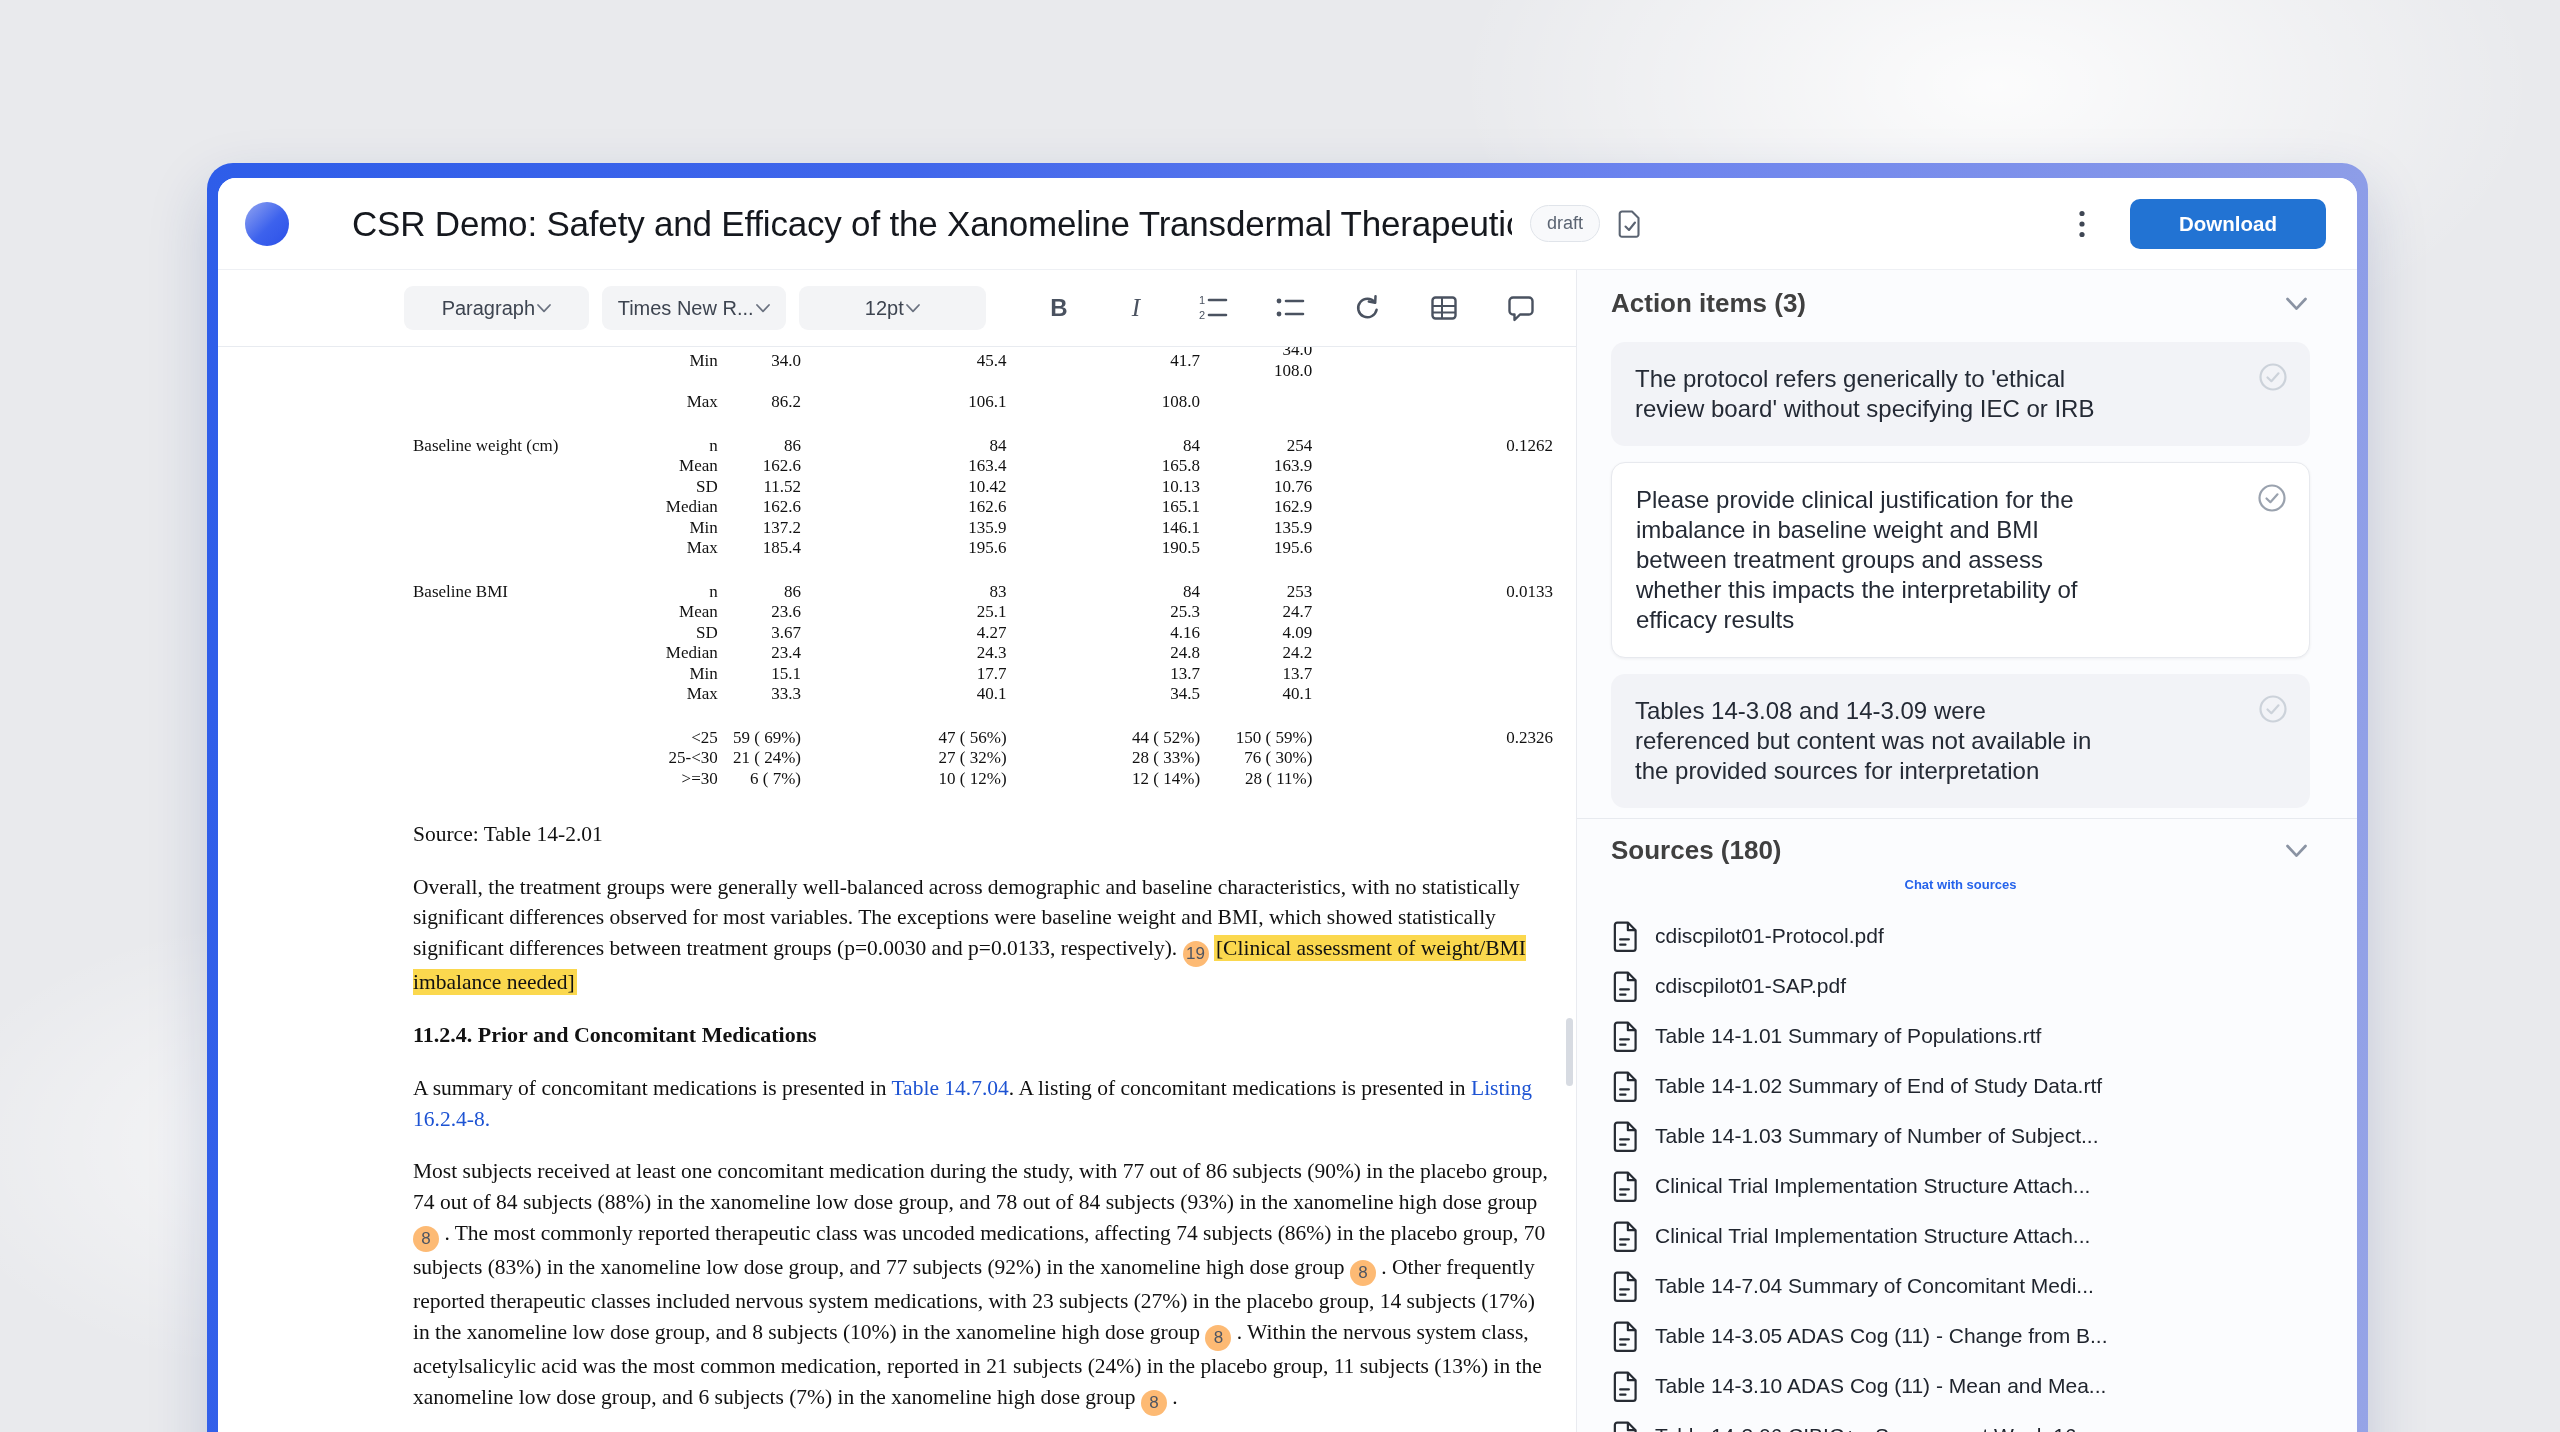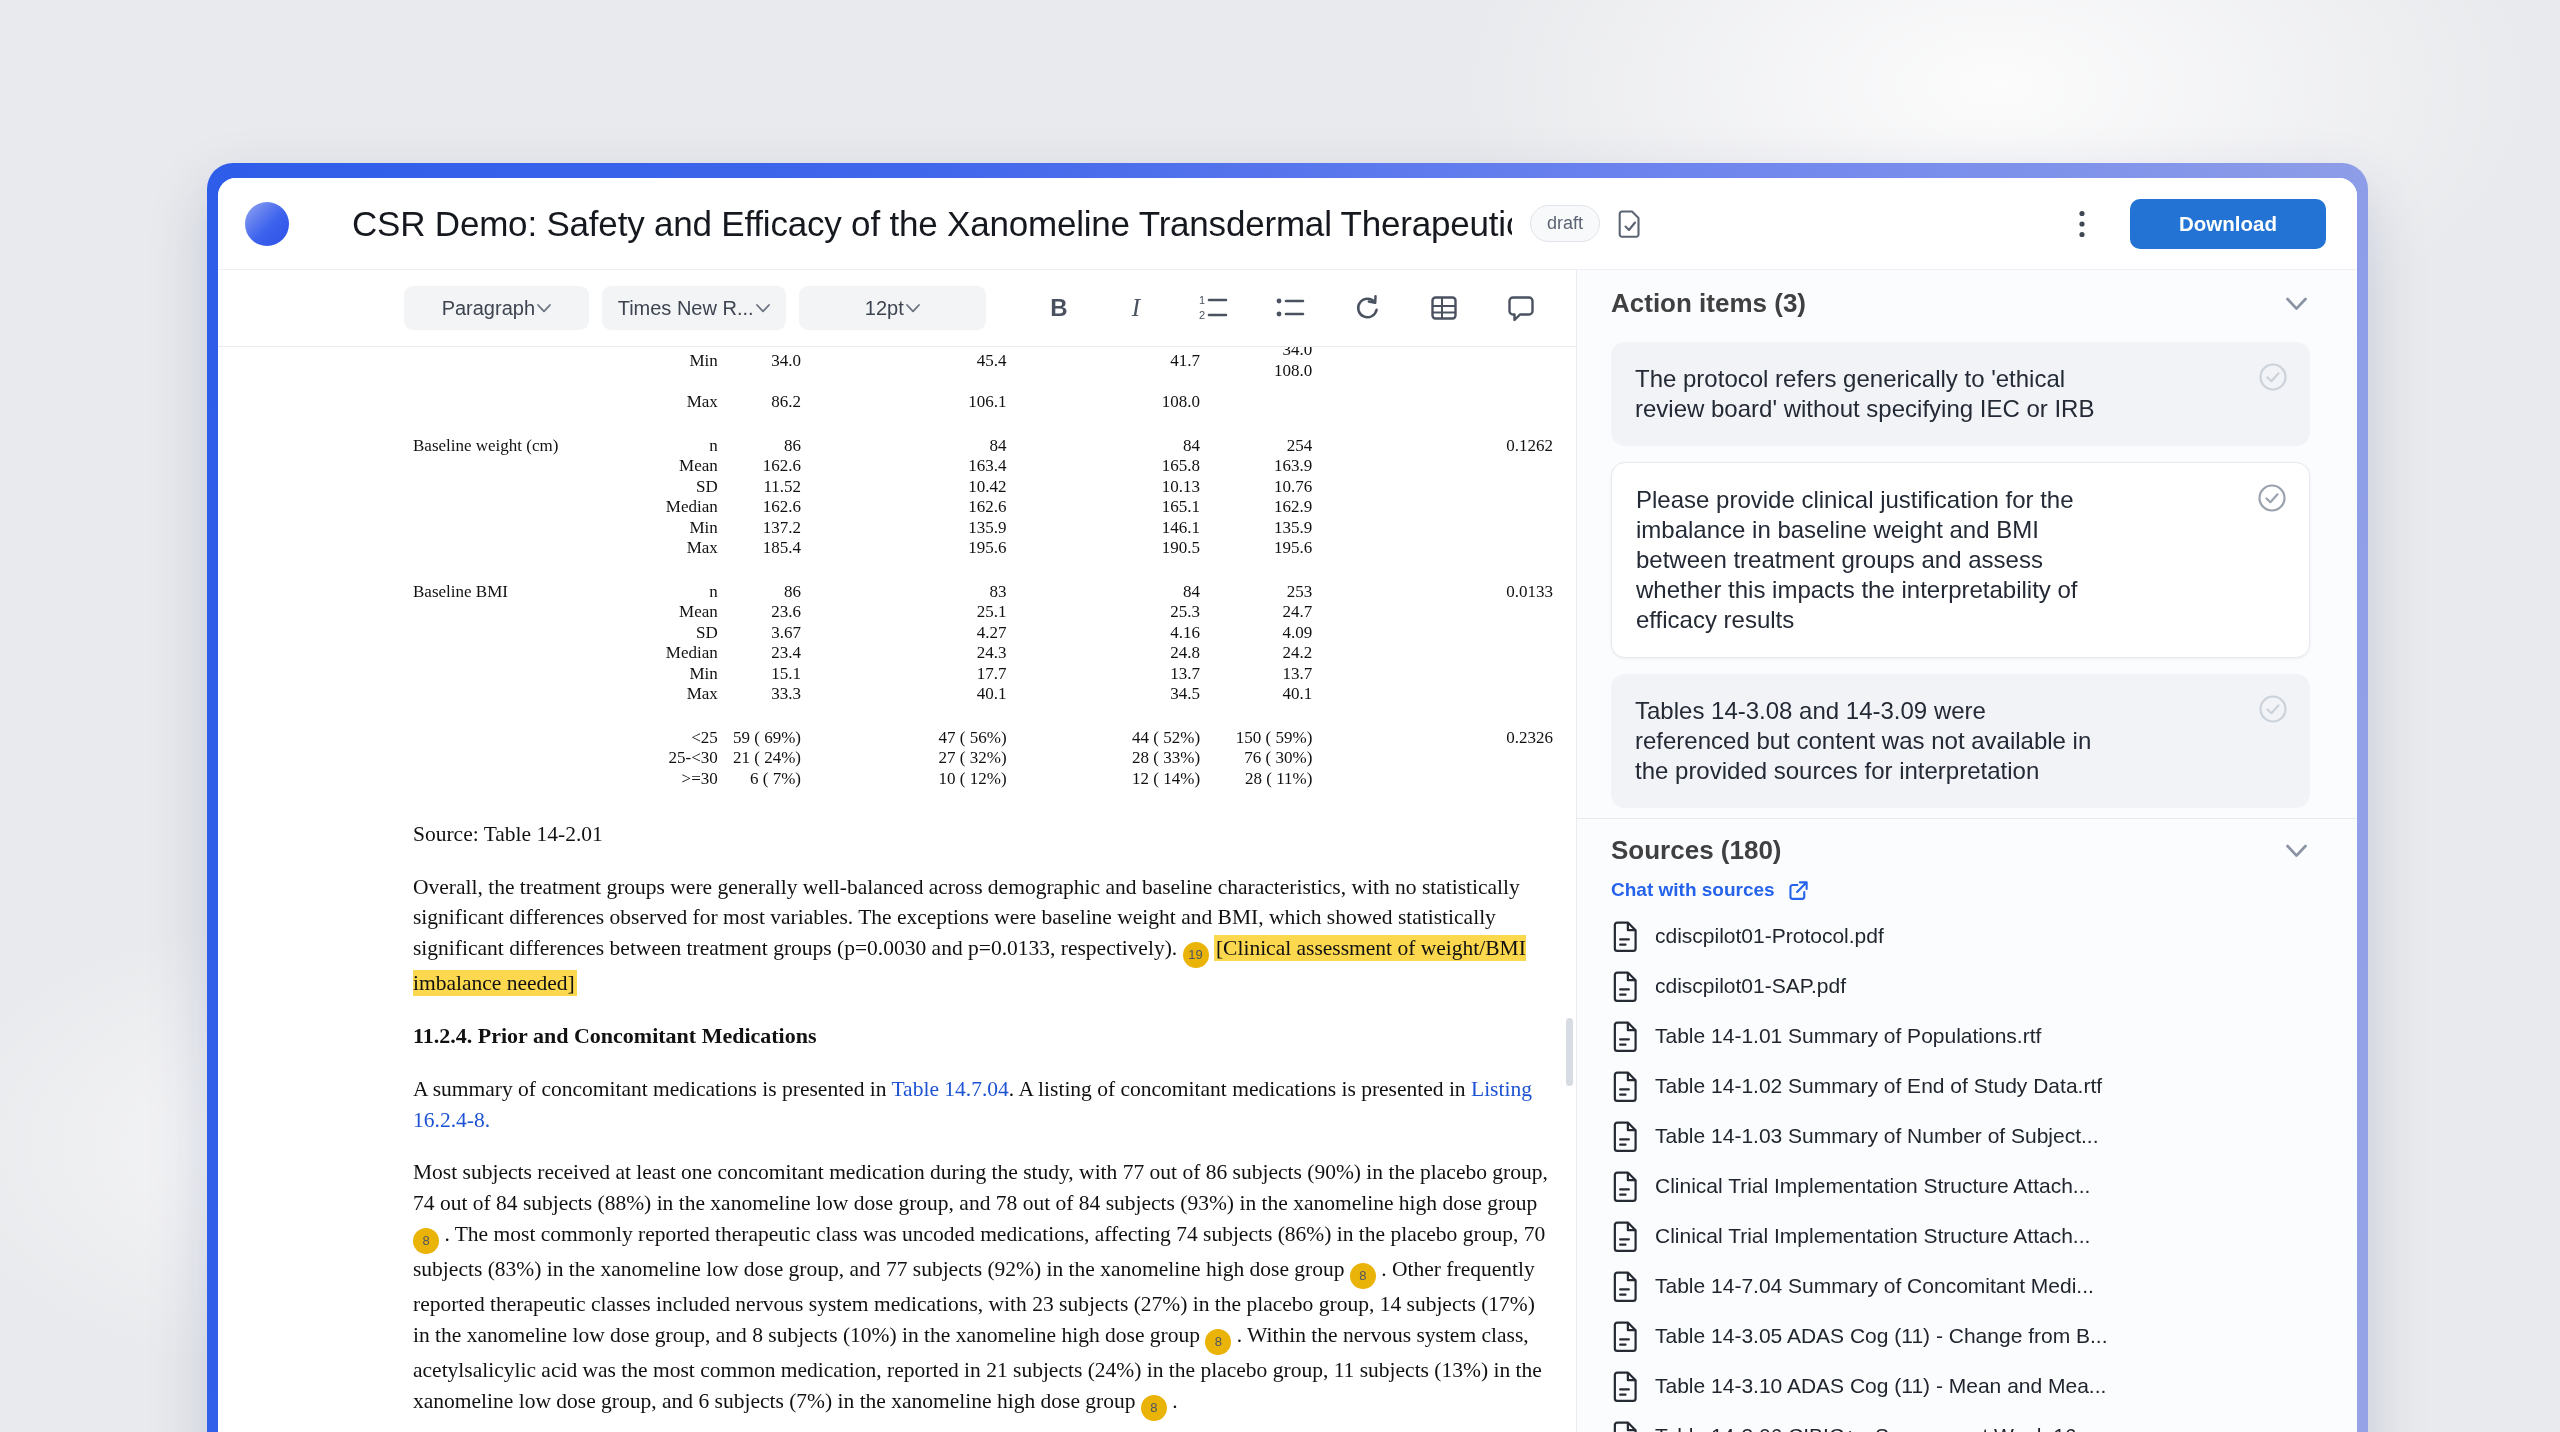--- a/index.html
+++ b/index.html
@@ -102,22 +102,22 @@
   .doc-flow { width:1140px; margin-top:30px; }
   .doc-p, .doc-h {
     font-family:"Liberation Serif", serif; font-size:21.5px; line-height:30.7px;
     color:#111; margin:0 0 22px 0;
   }
   .doc-h { font-weight:700; font-size:22px; }
   .doc-link { color:#1d53d3; text-decoration:none; cursor:pointer; }
   mark.hl { background:#fbd84e; color:#111; padding:1px 2px; }
   .ref-badge {
     display:inline-flex; align-items:center; justify-content:center;
-    width:26px; height:26px; border-radius:50%; background:#eab308; color:#4d5562;
-    font-family:"Liberation Sans", sans-serif; font-size:13px;
+    width:26px; height:26px; border-radius:50%; background:#fdba74; color:#4d5562;
+    font-family:"Liberation Sans", sans-serif; font-size:17px;
     vertical-align:-4px; cursor:pointer;
   }
 
   
   .sidebar {
     position:absolute; left:1358px; top:92px; right:0; bottom:0;
     border-left:1px solid #e9ebf0; background:#fbfcfe; padding:18px 47px 0 34px;
   }
   .panel-head { display:flex; align-items:center; justify-content:space-between; height:30px; }
   .panel-title { font-size:26px; font-weight:600; color:#404040; }
@@ -127,21 +127,21 @@
   }
   .ai-card.first { margin-top:24px; }
   .ai-card.muted { background:#f2f3f7; }
   .ai-card.active { background:#fff; border:1.5px solid #e7e9ee; box-shadow:0 1px 3px rgba(16,24,40,.06); }
   .ai-text { display:block; width:470px; font-size:24px; line-height:30px; color:#242a35; }
   .ai-check { position:absolute; top:20px; right:22px; cursor:pointer; }
   .side-divider { height:1px; background:#e7eaef; margin:10px -47px 0 -34px; }
   .sources-head { margin-top:16px; }
   .chat-row {
     margin-top:12px; display:flex; align-items:center; gap:12px;
-    color:#2563eb; font-size:19px; font-weight:600; cursor:pointer; height:26px;
+    color:#2563eb; font-size:13px; font-weight:600; cursor:pointer; height:26px;flex-direction:column;
   }
   .file-list { list-style:none; margin-top:8px; }
   .file-item {
     height:50px; display:flex; align-items:center; gap:17px; cursor:pointer;
     white-space:nowrap; overflow:hidden;
   }
   .file-item span { font-size:21px; color:#20252e; }
   svg { display:block; }
 </style>
 </head>

